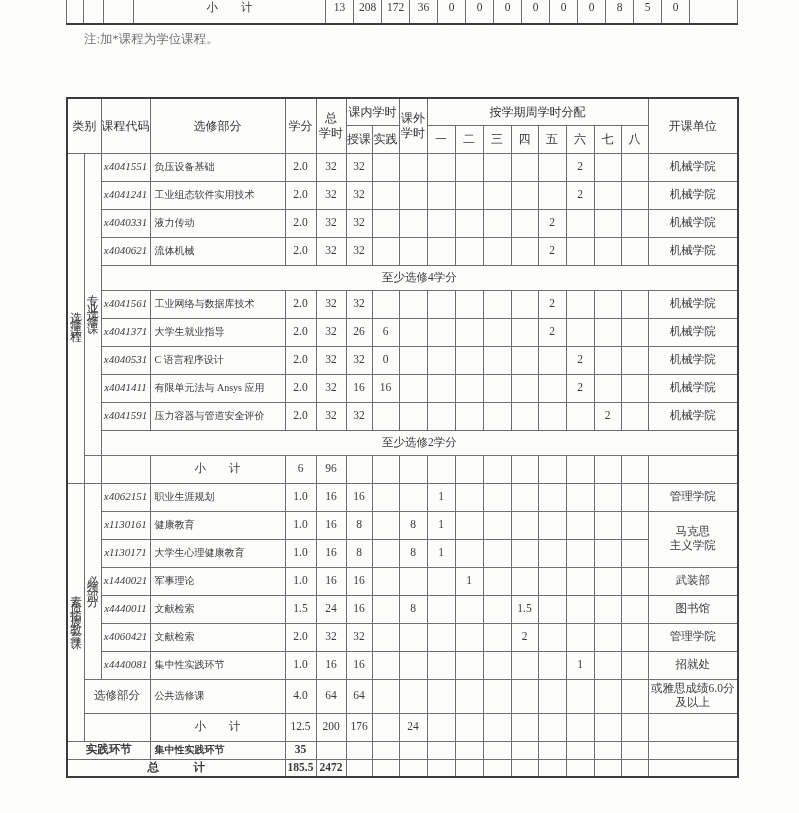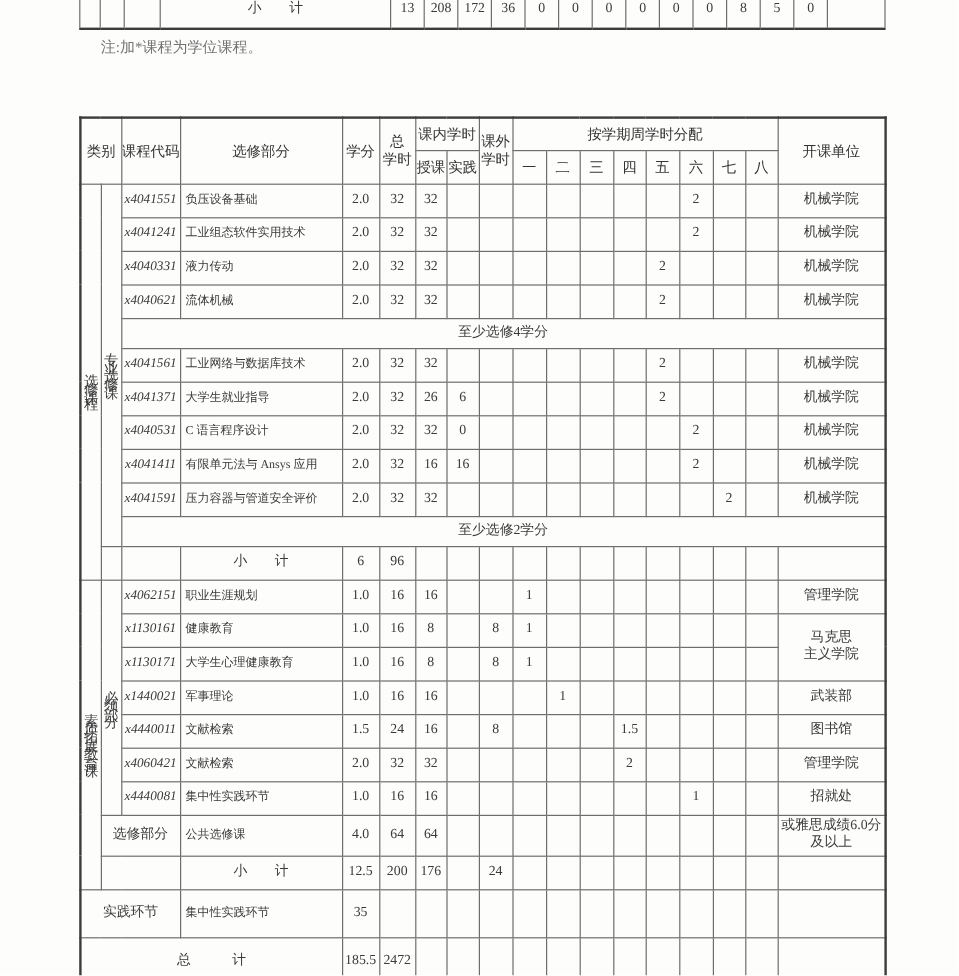--- a/index.html
+++ b/index.html
@@ -16,21 +16,21 @@
   .title{position:absolute;left:98px;top:62px;font-size:15px;font-weight:bold;color:#222;letter-spacing:1px;}
   
   .main{position:absolute;left:66px;top:97px;width:671px;border:2px solid #3c3c3c;}
   .main td.h{font-size:12px;color:#333;}
   tr.sect td{border-top:1px solid #14b8a6;}
   td.name{text-align:left;padding-left:4px;white-space:nowrap;font-size:10px;}
   td.code{font-size:11px;font-style:italic;}
   td.unit{font-size:11.5px;}
   td.vcell span{writing-mode:vertical-rl;text-orientation:upright;letter-spacing:7px;font-size:12px;display:inline-block;}
   tr.rh28{height:28px;} tr.rh27{height:27px;} tr.rh25{height:25px;}
-  tr.rh30{height:40px;} tr.rh34{height:34px;margin-top:31px;}
+  tr.rh30{height:18px;font-weight:bold;} tr.rh34{height:34px;margin-top:31px;}
 </style>
 </head>
 <body>
 
 <div class="page">
 
   <table class="toptbl">
     <colgroup>
       <col style="width:17px">
         <col style="width:20px">

